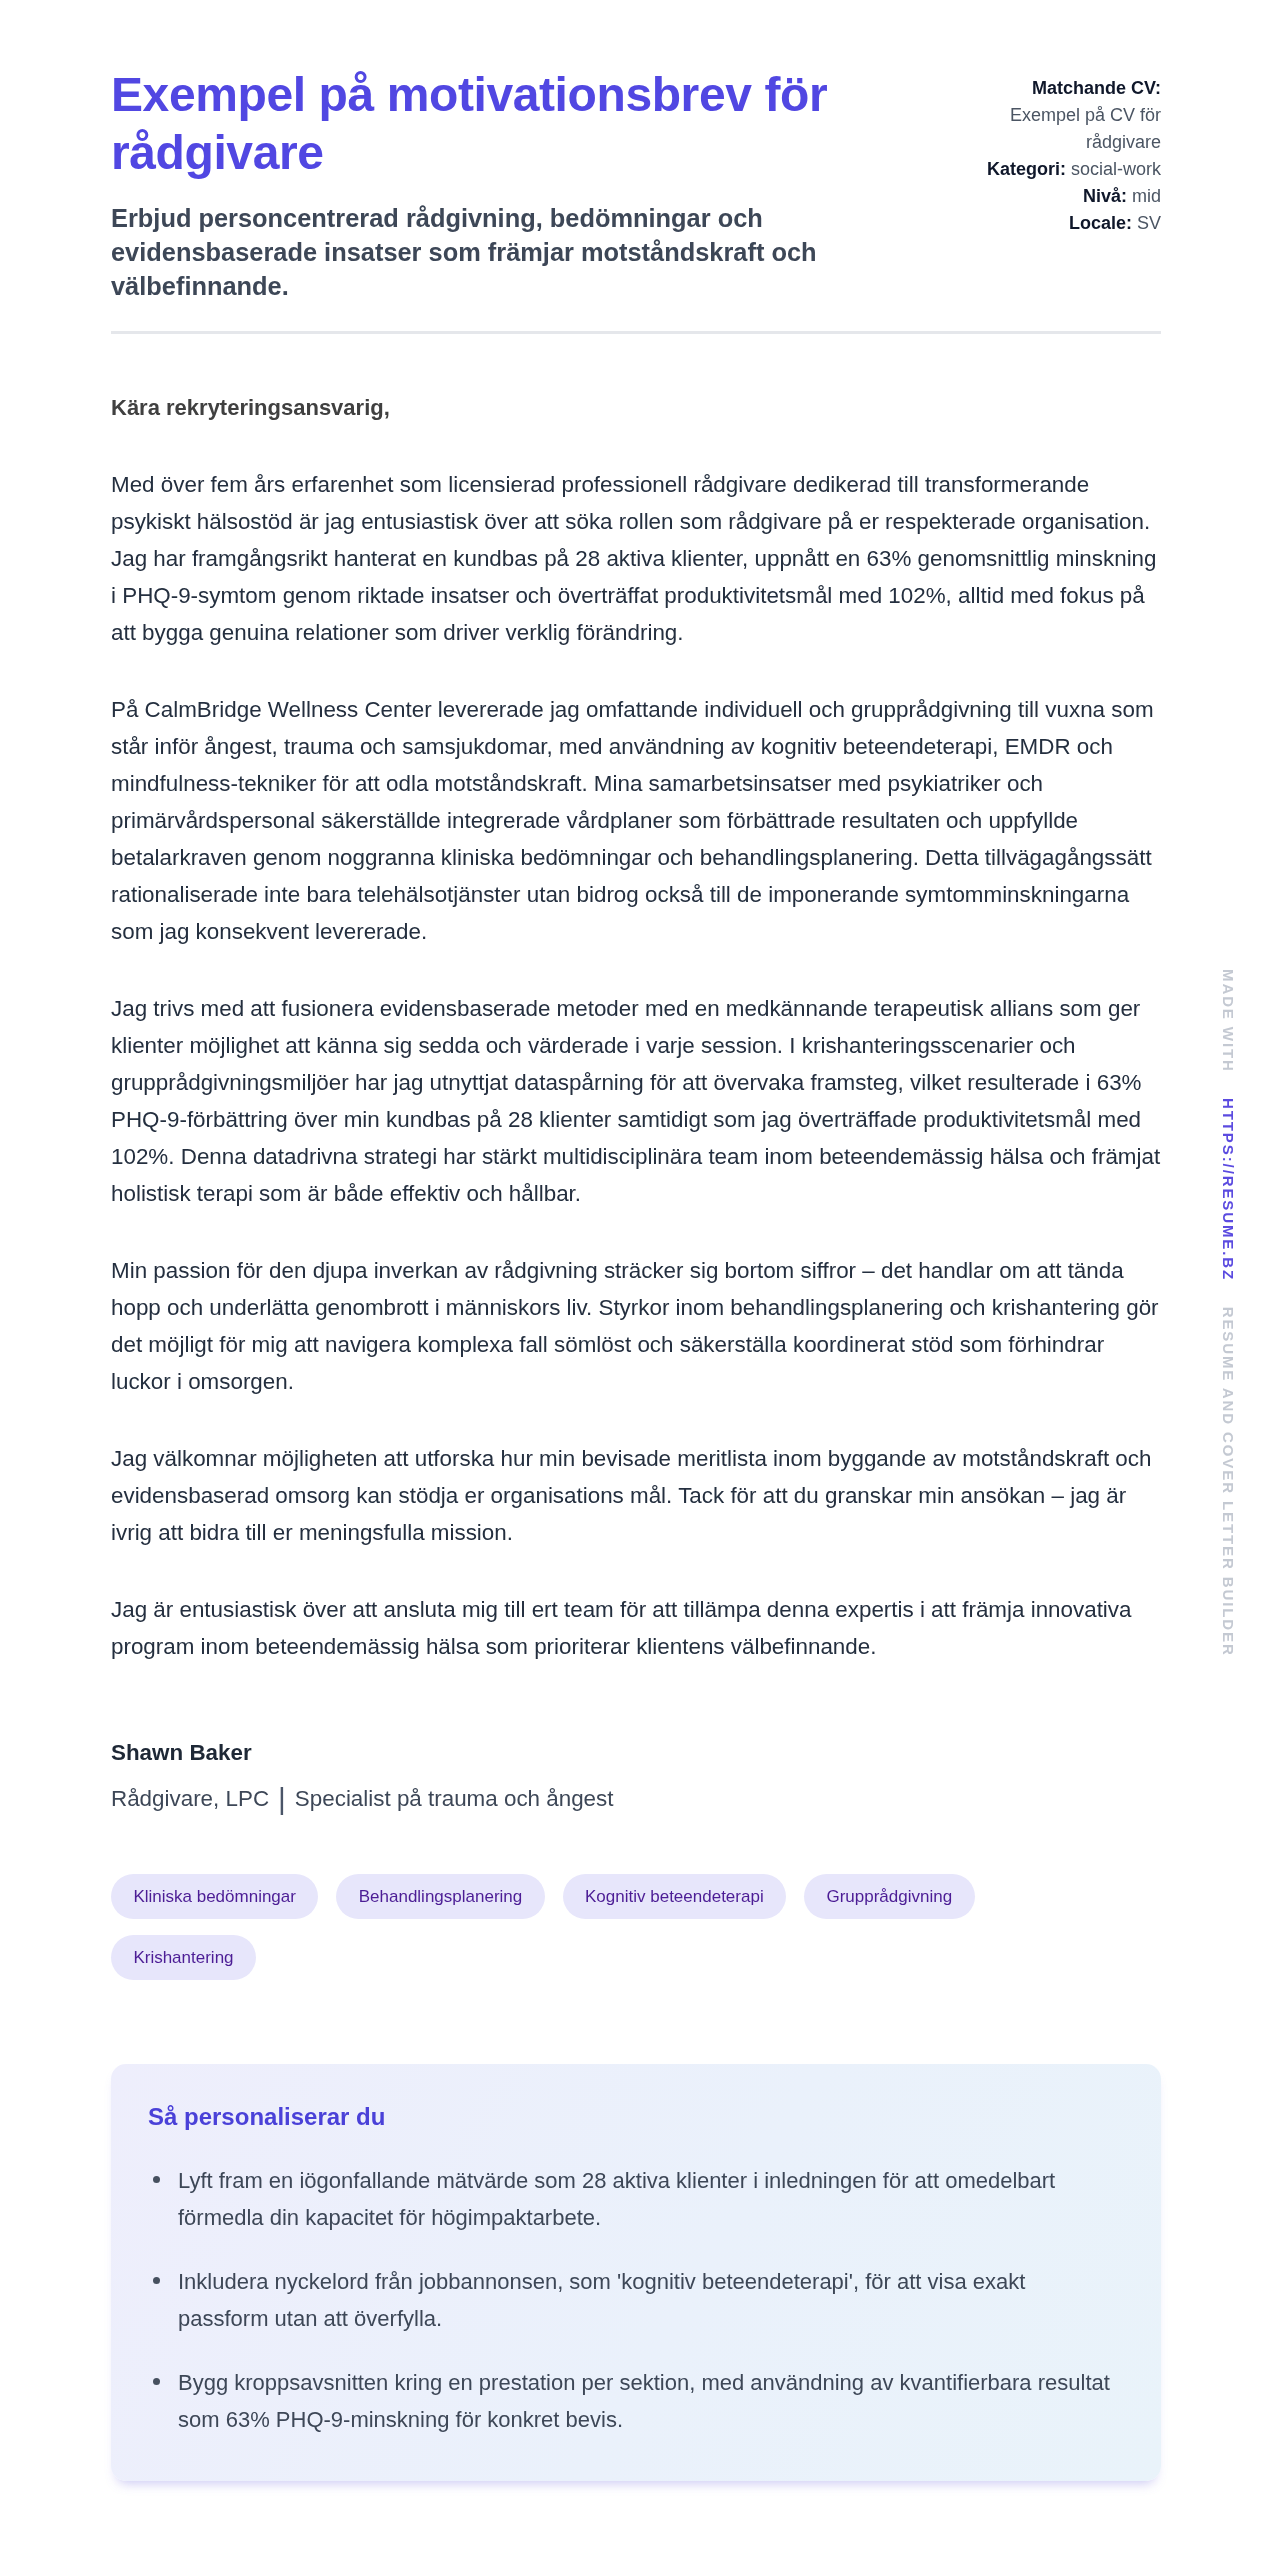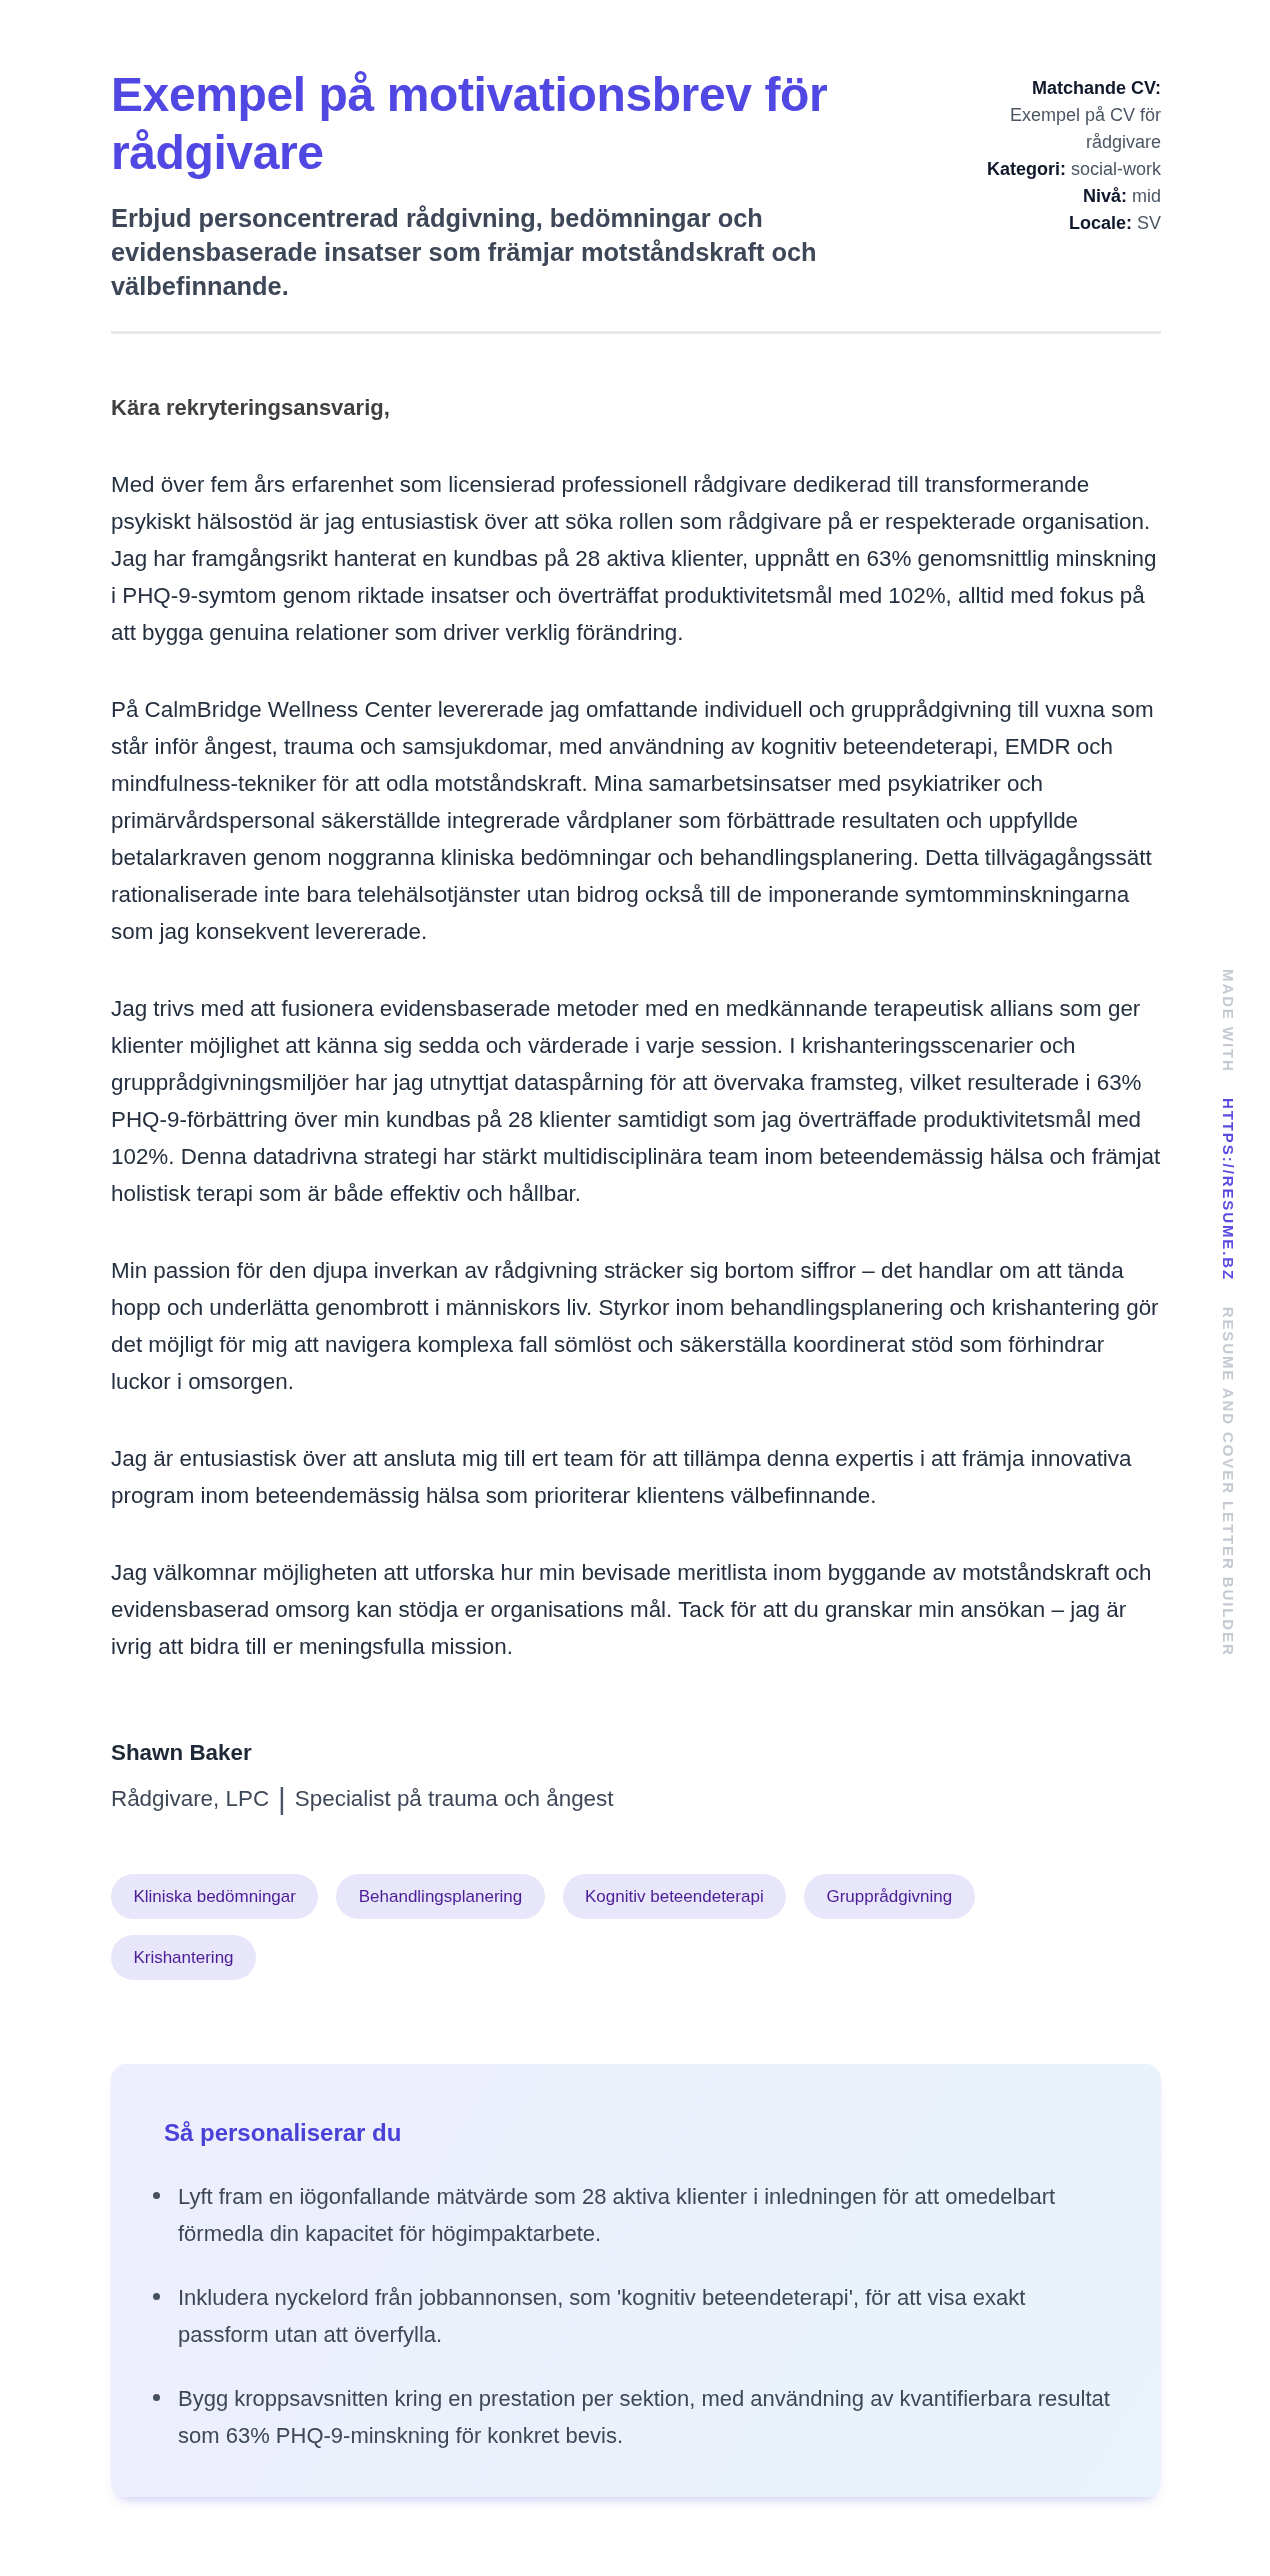--- a/index.html
+++ b/index.html
@@ -116,21 +116,21 @@
 
   
   .tips-box {
     margin-top: 84px;
     border-radius: 15px;
     background: linear-gradient(120deg, #eeeefc 0%, #eaf1fb 55%, #e9f3fa 100%);
     box-shadow: 0 7.5px 12px -6px rgba(99, 91, 220, 0.35);
     padding: 39px 42px 43px 37px;
   }
   .tips-heading {
-    margin: 16px;
+    margin: 0;
     font-size: 24px;
     font-weight: 800;
     color: #4a41d8;
   }
   .tips-list {
     margin: 31px 0 0 0;
     padding: 0;
     list-style: none;
   }
   .tips-list li {
@@ -203,22 +203,22 @@
   </div>
 
   <hr class="divider">
 
   <div class="letter">
     <p class="greeting">Kära rekryteringsansvarig,</p>
     <p class="para">Med över fem års erfarenhet som licensierad professionell rådgivare dedikerad till transformerande psykiskt hälsostöd är jag entusiastisk över att söka rollen som rådgivare på er respekterade organisation. Jag har framgångsrikt hanterat en kundbas på 28 aktiva klienter, uppnått en 63% genomsnittlig minskning i PHQ-9-symtom genom riktade insatser och överträffat produktivitetsmål med 102%, alltid med fokus på att bygga genuina relationer som driver verklig förändring.</p>
     <p class="para">På CalmBridge Wellness Center levererade jag omfattande individuell och grupprådgivning till vuxna som står inför ångest, trauma och samsjukdomar, med användning av kognitiv beteendeterapi, EMDR och mindfulness-tekniker för att odla motståndskraft. Mina samarbetsinsatser med psykiatriker och primärvårdspersonal säkerställde integrerade vårdplaner som förbättrade resultaten och uppfyllde betalarkraven genom noggranna kliniska bedömningar och behandlingsplanering. Detta tillvägagångssätt rationaliserade inte bara telehälsotjänster utan bidrog också till de imponerande symtomminskningarna som jag konsekvent levererade.</p>
     <p class="para">Jag trivs med att fusionera evidensbaserade metoder med en medkännande terapeutisk allians som ger klienter möjlighet att känna sig sedda och värderade i varje session. I krishanteringsscenarier och grupprådgivningsmiljöer har jag utnyttjat dataspårning för att övervaka framsteg, vilket resulterade i 63% PHQ-9-förbättring över min kundbas på 28 klienter samtidigt som jag överträffade produktivitetsmål med 102%. Denna datadrivna strategi har stärkt multidisciplinära team inom beteendemässig hälsa och främjat holistisk terapi som är både effektiv och hållbar.</p>
     <p class="para">Min passion för den djupa inverkan av rådgivning sträcker sig bortom siffror – det handlar om att tända hopp och underlätta genombrott i människors liv. Styrkor inom behandlingsplanering och krishantering gör det möjligt för mig att navigera komplexa fall sömlöst och säkerställa koordinerat stöd som förhindrar luckor i omsorgen.</p>
+    <p class="para">Jag välkomnar möjligheten att utforska hur min bevisade meritlista inom byggande av motståndskraft och evidensbaserad omsorg kan stödja er organisations mål. Tack för att du granskar min ansökan – jag är ivrig att bidra till er meningsfulla mission.</p>
     <p class="para">Jag är entusiastisk över att ansluta mig till ert team för att tillämpa denna expertis i att främja innovativa program inom beteendemässig hälsa som prioriterar klientens välbefinnande.</p>
-    <p class="para">Jag välkomnar möjligheten att utforska hur min bevisade meritlista inom byggande av motståndskraft och evidensbaserad omsorg kan stödja er organisations mål. Tack för att du granskar min ansökan – jag är ivrig att bidra till er meningsfulla mission.</p>
 
     <p class="sig-name">Shawn Baker</p>
     <p class="sig-role">
       <span>Rådgivare, LPC</span><span class="sig-sep">|</span><span>Specialist på trauma och ångest</span>
     </p>
   </div>
 
   <div class="tags">
     <span class="tag">Kliniska bedömningar</span>
     <span class="tag">Behandlingsplanering</span>

